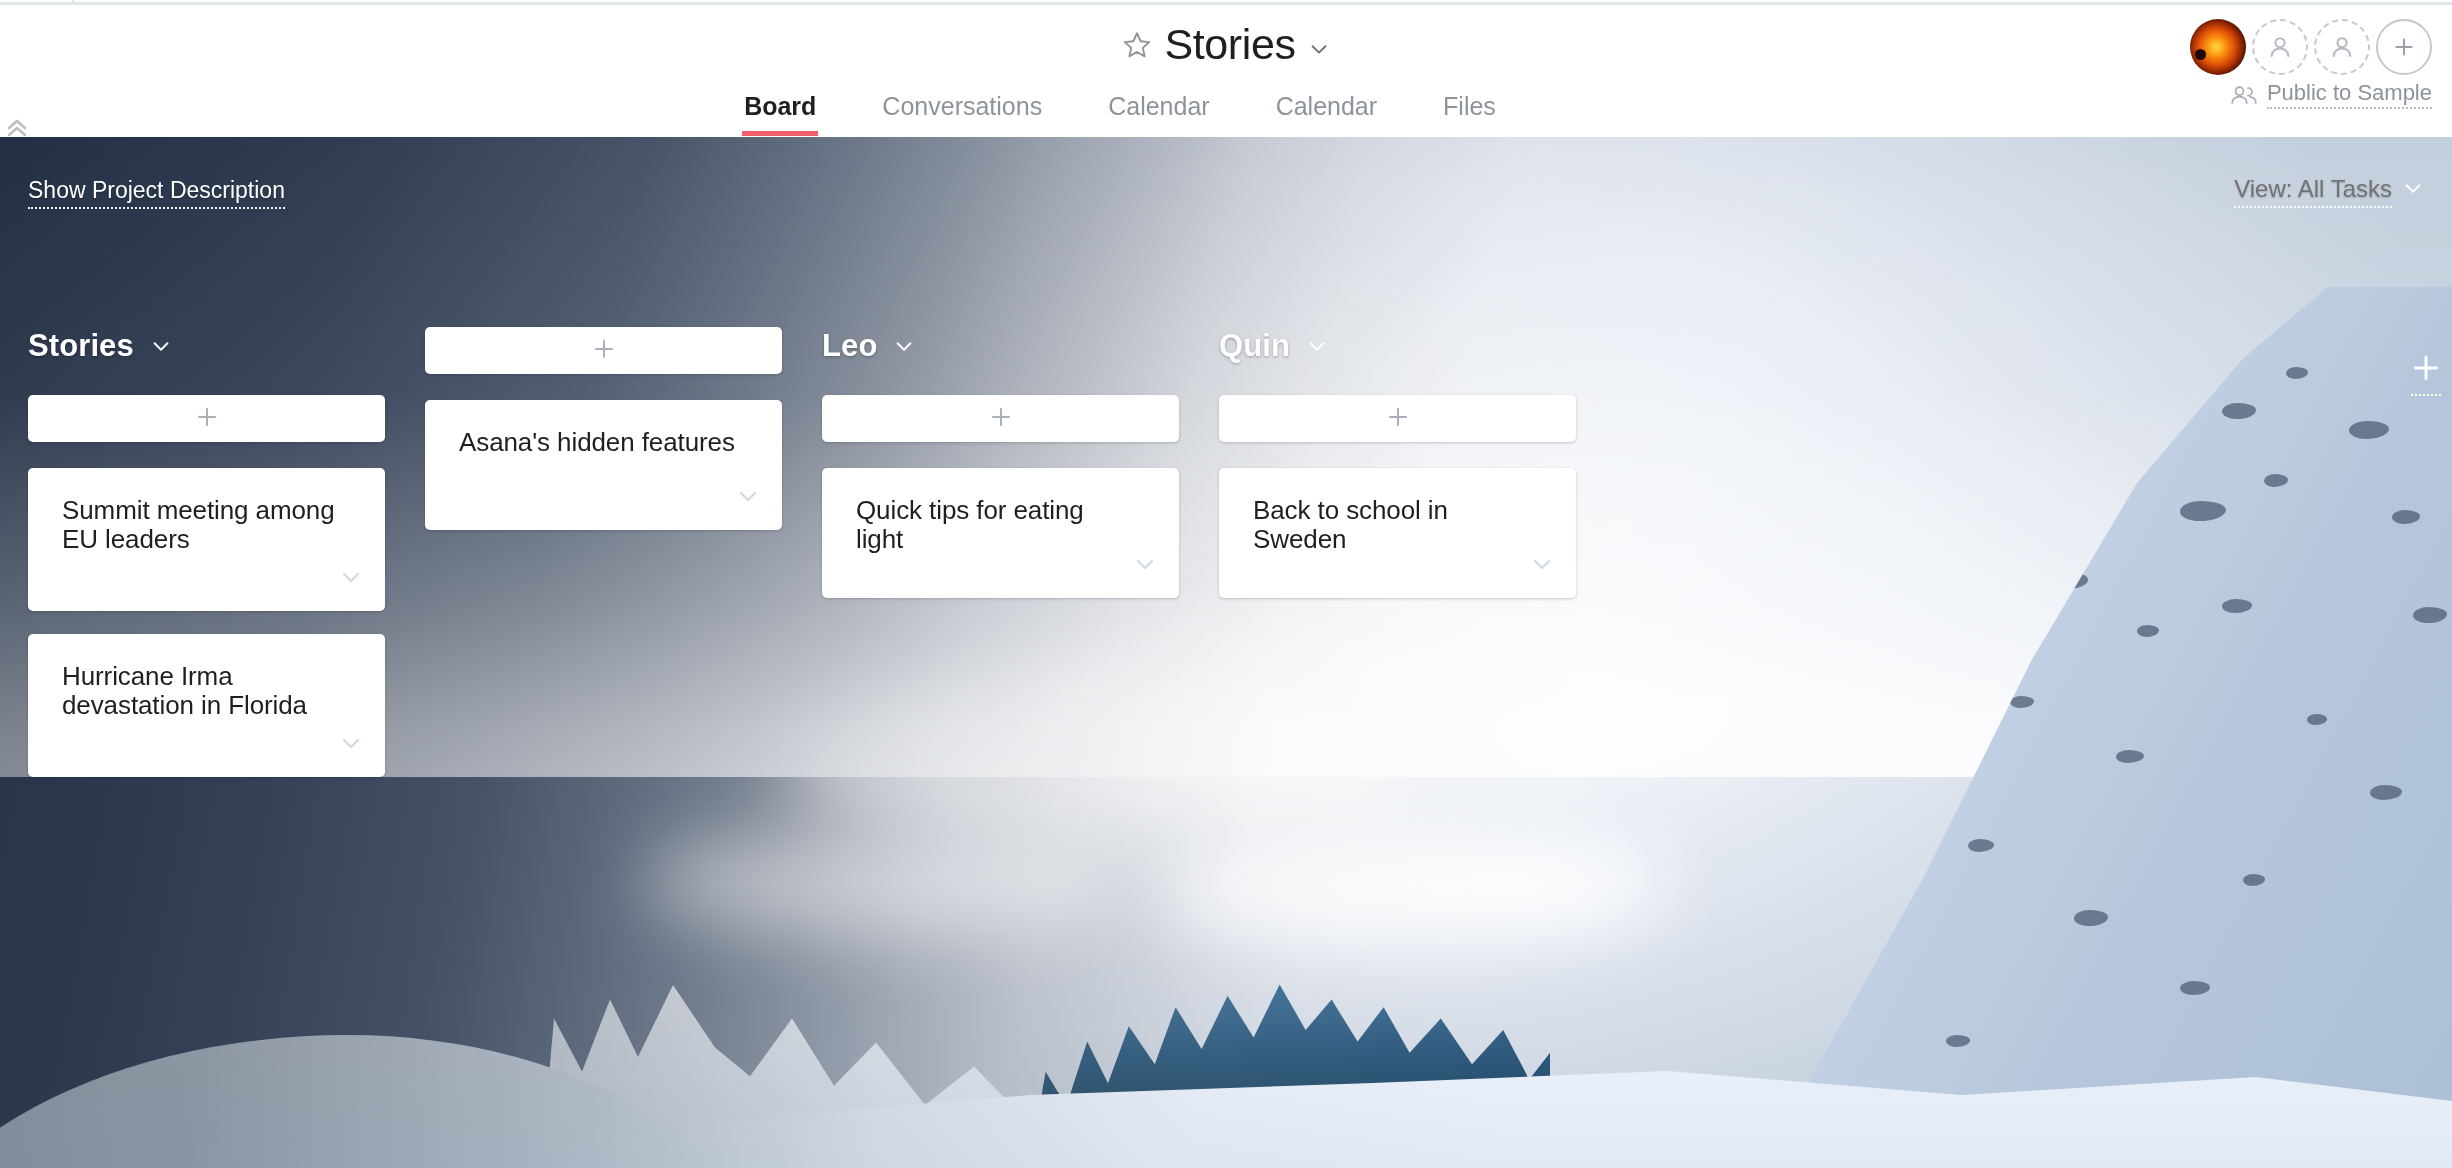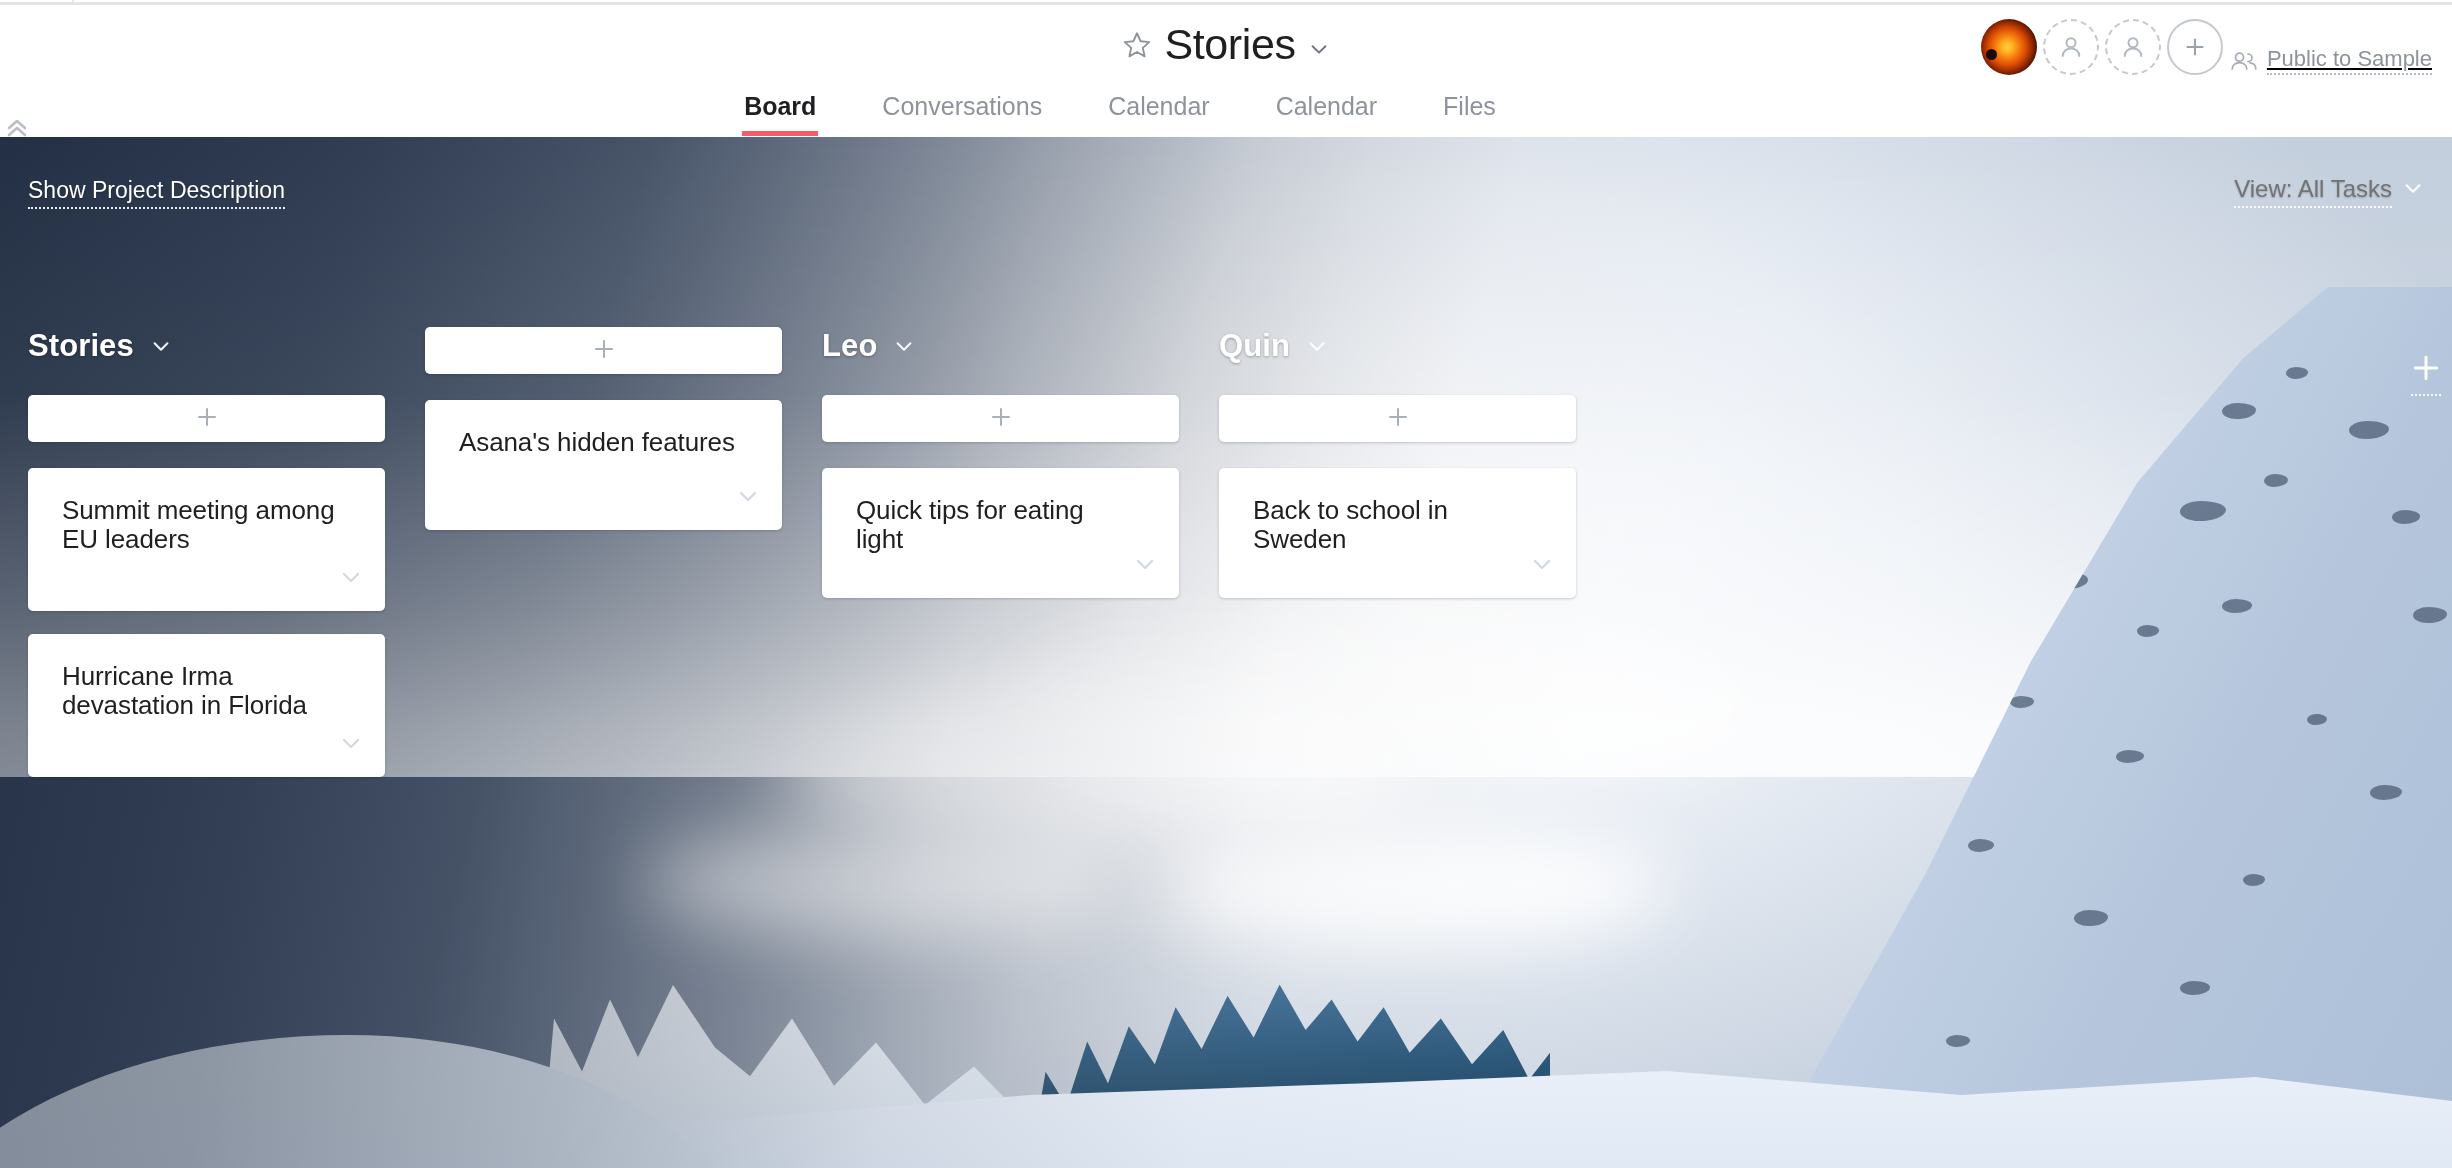--- a/index.html
+++ b/index.html
@@ -74,23 +74,22 @@
     content: "";
     position: absolute;
     left: 31px; right: 31px; bottom: 0;
     height: 5px;
     background: #f25d6b;
   }
 
   
   #header-right {
     position: absolute; right: 20px; top: 14px;
-    display: flex; flex-direction: row; align-items: flex-end;
+    display: flex; flex-direction: column; align-items: flex-end;
     gap: 6px;
-    text-decoration: underline;
   }
   #avatars { display: flex; align-items: center; gap: 6px; }
   .avatar-circle {
     width: 56px; height: 56px; border-radius: 50%;
     display: flex; align-items: center; justify-content: center;
     cursor: pointer;
   }
   #avatar-sun {
     background: radial-gradient(circle at 47% 50%,
         #ffd24a 0%, #ffb020 14%, #f47a0d 30%,

